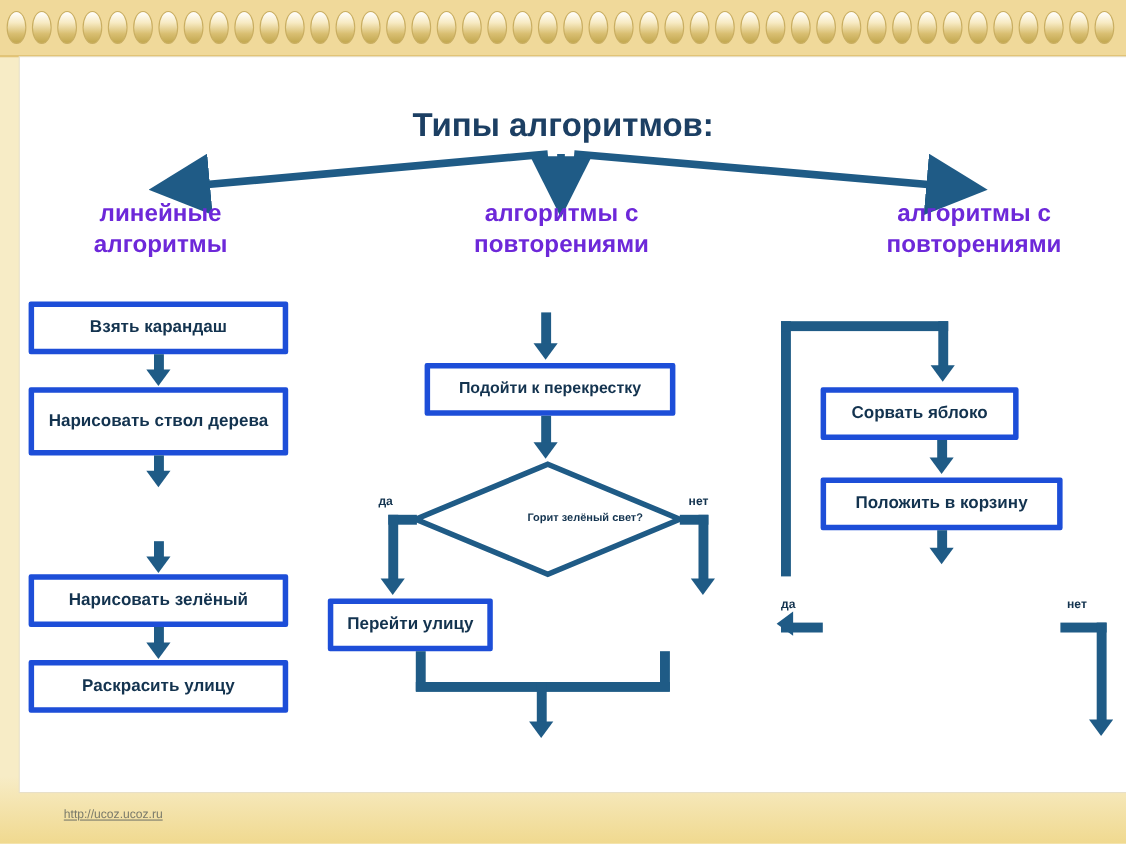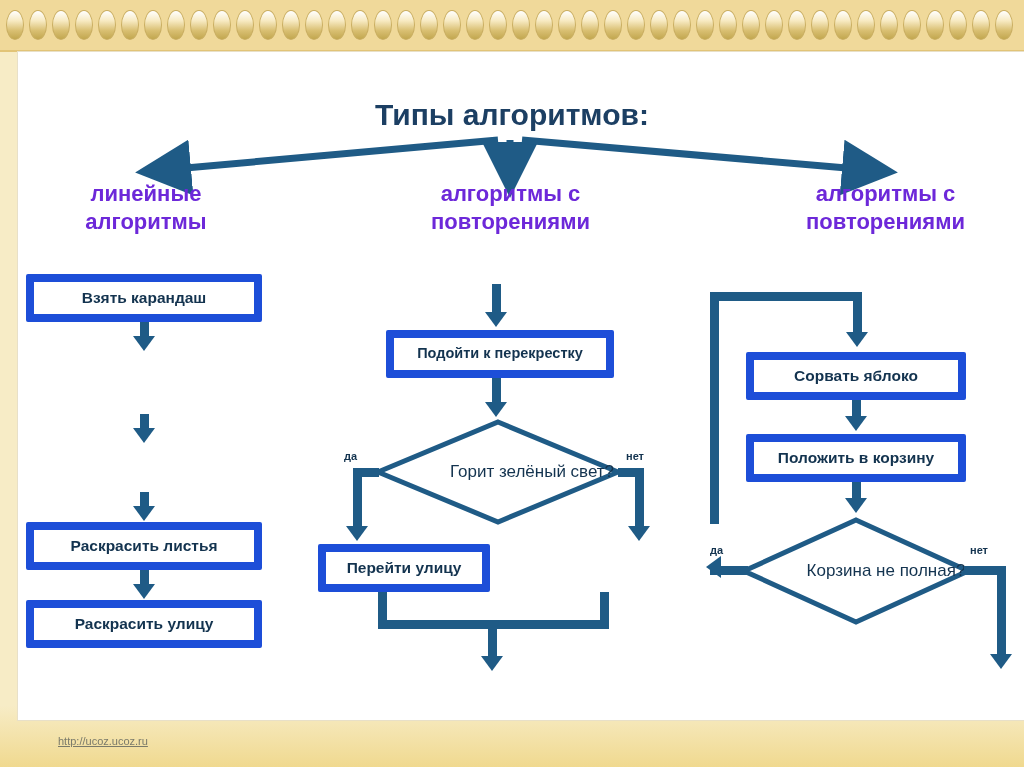--- a/index.html
+++ b/index.html
@@ -84,21 +84,21 @@
     line-height: 1.25;
   }
   #head-linear  { left: 8px;   top: 128px; width: 240px; }
   #head-branch  { left: 350px; top: 128px; width: 285px; }
   #head-loop    { left: 745px; top: 128px; width: 245px; }
 
   
   .box {
     position: absolute;
     box-sizing: border-box;
-    border: 8px solid #1d4ed8;
+    border: 5px solid #1d4ed8;
     background: #ffffff;
     color: #13334f;
     font-size: 15.5px;
     font-weight: bold;
     display: flex;
     align-items: center;
     justify-content: center;
     text-align: center;
     line-height: 1.2;
     border-radius: 2px;
@@ -116,22 +116,22 @@
   }
   .diamond .dlabel {
     position: absolute;
     left: 0; top: 0;
     width: 100%;
     height: 100%;
     display: flex;
     align-items: center;
     justify-content: center;
     text-align: center;
-    font-size: 17px;
-    font-weight: normal;
+    font-size: 10px;
+    font-weight: bold;
     color: #13334f;
     line-height: 1.2;
   }
   
   .vline {
     position: absolute;
     background: #1f5b86;
     width: 9px;
   }
   .hline {
@@ -247,27 +247,28 @@
     </div>
     <div class="col-head" id="head-loop">
       <div>алгоритмы с</div>
       <div>повторениями</div>
     </div>
 
     <div class="box" style="left:8px; top:222px; width:236px; height:48px;">Взять карандаш</div>
     <div class="vline" style="left:122px; top:270px; height:16px;"></div>
     <div class="arrow-down" style="left:115px; top:284px;"></div>
 
+    <div class="box" style="left:8px; top:300px; width:236px; height:62px; padding:0 8px;">Нарисовать ствол дерева</div>
     <div class="vline" style="left:122px; top:362px; height:16px;"></div>
     <div class="arrow-down" style="left:115px; top:376px;"></div>
 
     <div class="vline" style="left:122px; top:440px; height:16px;"></div>
     <div class="arrow-down" style="left:115px; top:454px;"></div>
 
-    <div class="box" style="left:8px; top:470px; width:236px; height:48px;">Раскрасить листья</div>
+    <div class="box" style="left:8px; top:470px; width:236px; height:48px;">Нарисовать зелёный</div>
     <div class="vline" style="left:122px; top:518px; height:16px;"></div>
     <div class="arrow-down" style="left:115px; top:532px;"></div>
 
     <div class="box" style="left:8px; top:548px; width:236px; height:48px;">Раскрасить улицу</div>
 
     <div class="vline" style="left:474px; top:232px; height:30px;"></div>
     <div class="arrow-down" style="left:467px; top:260px;"></div>
 
     <div class="box" style="left:368px; top:278px; width:228px; height:48px; font-size:14.5px;">Подойти к перекрестку</div>
 
@@ -285,47 +286,41 @@
     <div class="yn" style="left:608px; top:398px;">нет</div>
 
     <div class="hline" style="left:335px; top:416px; width:26px;"></div>
     <div class="vline" style="left:335px; top:416px; height:60px;"></div>
     <div class="arrow-down" style="left:328px; top:474px;"></div>
 
     <div class="hline" style="left:600px; top:416px; width:26px;"></div>
     <div class="vline" style="left:617px; top:416px; height:60px;"></div>
     <div class="arrow-down" style="left:610px; top:474px;"></div>
 
-    <div class="box" style="left:280px; top:492px; width:172px; height:48px;margin-left:20px;">Перейти улицу</div>
+    <div class="box" style="left:280px; top:492px; width:150px; height:48px;">Перейти улицу</div>
 
     <div class="vline" style="left:360px; top:540px; height:36px;"></div>
     <div class="vline" style="left:582px; top:540px; height:36px;"></div>
     <div class="hline" style="left:360px; top:568px; width:231px;"></div>
     <div class="vline" style="left:470px; top:568px; height:38px;"></div>
     <div class="arrow-down" style="left:463px; top:604px;"></div>
 
     <div class="vline" style="left:692px; top:240px; height:232px;"></div>
     <div class="hline" style="left:692px; top:240px; width:152px;"></div>
     <div class="vline" style="left:835px; top:240px; height:42px;"></div>
     <div class="arrow-down" style="left:828px; top:280px;"></div>
 
-    <div class="box" style="left:728px; top:300px; width:220px; height:48px;text-align:right;">Сорвать яблоко</div>
+    <div class="box" style="left:728px; top:300px; width:180px; height:48px;text-align:right;">Сорвать яблоко</div>
     <div class="vline" style="left:834px; top:348px; height:18px;"></div>
     <div class="arrow-down" style="left:827px; top:364px;"></div>
 
     <div class="box" style="left:728px; top:382px; width:220px; height:48px;text-align:right;">Положить в корзину</div>
     <div class="vline" style="left:834px; top:430px; height:18px;"></div>
     <div class="arrow-down" style="left:827px; top:446px;"></div>
 
-    <div class="diamond" style="left:722px; top:464px; width:232px; height:110px;">
-      <svg class="shape" viewBox="0 0 232 110">
-        <polygon points="116,4 228,55 116,106 4,55" fill="#ffffff" stroke="#1f5b86" stroke-width="5"></polygon>
-      </svg>
-      <div class="dlabel" style="padding:0 30px;">Корзина не полная?</div>
-    </div>
 
     <div class="yn" style="left:692px; top:492px;">да</div>
     <div class="yn" style="left:952px; top:492px;">нет</div>
 
     <div class="hline" style="left:692px; top:514px; width:38px;"></div>
     <div class="arrow-left" style="left:688px; top:504px;"></div>
 
     <div class="hline" style="left:946px; top:514px; width:42px;"></div>
     <div class="vline" style="left:979px; top:514px; height:90px;"></div>
     <div class="arrow-down" style="left:972px; top:602px;"></div>

